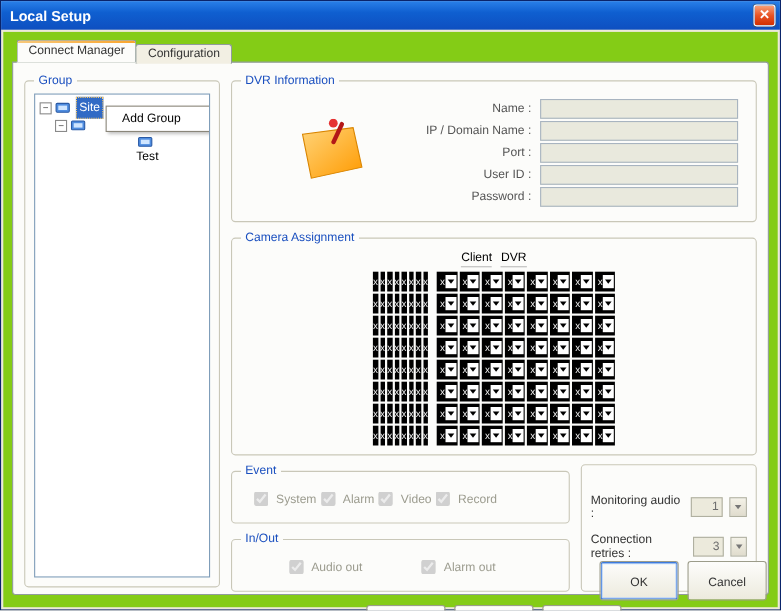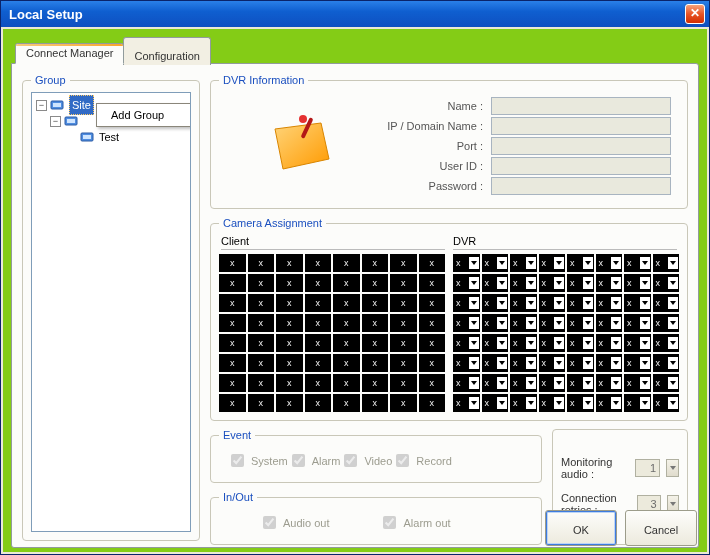--- a/index.html
+++ b/index.html
@@ -68,21 +68,21 @@
     font-size: 11px;
     position: relative;
     top: 1px;
   }
   .tab.active {
     background: #fcfcfa;
     border-bottom: 1px solid #fcfcfa;
     top: 1px;
     z-index: 3;
   }
-  .tab.inactive { background: #f2efe3; top: 2px; padding-top:12px; padding-bottom:3px;}
+  .tab.inactive { background: #f2efe3; top: 2px; padding-top:2px; padding-bottom:3px;}
   .tab-orange-top {
     position: absolute; left:0; right:0; top:0; height:2px;
     background: linear-gradient(to right,#f7c87b,#f9a52d);
     border-radius: 3px 3px 0 0;
   }
   .tab-pane {
     border: 1px solid #919b9c;
     background: #fcfcfa;
     height: 485px;
     padding: 10px 10px 6px;
@@ -186,21 +186,21 @@
   }
   .dvr-fields label { text-align: right; padding-right: 4px; color:#555;}
   .dvr-fields input {
     height: 18px;
     border: 1px solid #a8b4c0;
     background: #e9e9dd;
     padding: 0 3px;
     font: inherit;
     color: #333;
   }
-  .camera-body { display:flex; flex-direction:column; gap:4px; }
+  .camera-body { display:flex; flex-direction:column; gap:4px;align-items:center; }
   .camera-heads {
     display:flex; gap:8px;
     color:#000;
     padding: 0 2px;
   }
   .camera-heads .chead { flex:1; border-bottom:1px solid #bbb; padding-bottom:2px; }
   .camera-grids { display:flex; gap:8px; }
   .cgrid {
     flex:1;
     display:grid;
@@ -234,21 +234,21 @@
   .row-event-in {
     display:flex; gap:10px;
   }
   .row-event-in .stack {
     display:flex; flex-direction:column; gap:8px; flex:1;
   }
   .checks-row { display:flex; padding: 4px 8px; color:#9c9c8f;}
   .chk { display:flex; align-items:center; gap:4px; }
   .chk input { accent-color:#7a7a7a; }
   .side-settings {
-    width: 136px;
+    width: 160px;
     display:flex; flex-direction:column; justify-content:center;
     gap:12px; padding: 12px 8px;
   }
   .setting-row { display:flex; align-items:center; justify-content:flex-end; gap:6px; }
   .setting-row .lab { color:#333; }
   .setting-row .num {
     width: 30px; height:18px;
     border:1px solid #b0b0a0;
     background:#eceadc;
     text-align:right; padding-right:3px;
@@ -333,21 +333,21 @@
                 <div class="tree-row" style="padding-left:16px;">
                   <div class="tree-exp">−</div>
                   <span class="tree-icon">
                     <svg width="16" height="14">
                         <rect x="1" y="3" width="12" height="8" rx="1" fill="#4f8de0" stroke="#2a5aa5"></rect>
                         <rect x="3" y="5" width="8" height="4" fill="#cfe5ff"></rect>
                       </svg>
                   </span>
                   <span class="tree-label"></span>
                 </div>
-                <div class="tree-row" style="padding-left:46px;">
+                <div class="tree-row" style="padding-left:46px;flex-direction:column;">
                   <span class="tree-icon">
                     <svg width="16" height="14">
                         <rect x="1" y="3" width="12" height="8" rx="1" fill="#4f8de0" stroke="#2a5aa5"></rect>
                         <rect x="3" y="5" width="8" height="4" fill="#cfe5ff"></rect>
                       </svg>
                   </span>
                   <span class="tree-label">Test</span>
                 </div>
               </div>
 

